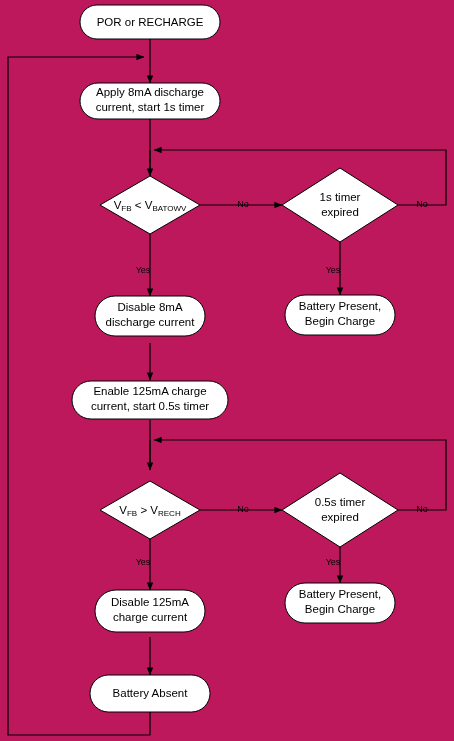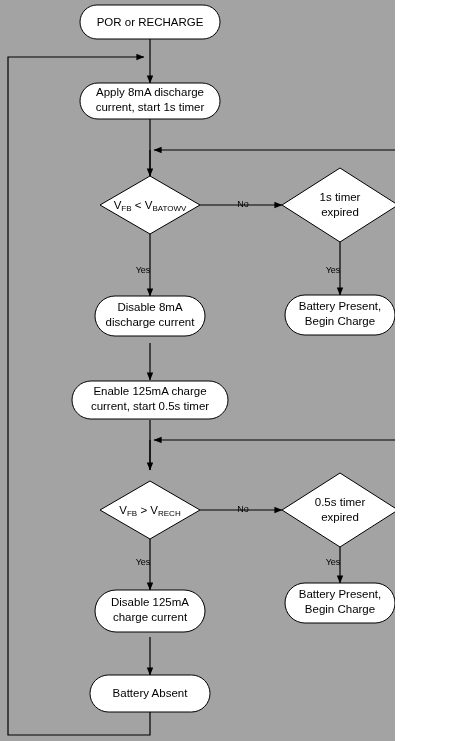--- a/index.html
+++ b/index.html
@@ -6,23 +6,23 @@
   html, body {
     margin: 0;
     padding: 0;
     background: #ffffff;
   }
   body {
     font-family: "Liberation Sans", sans-serif;
   }
   #flowchart-root {
     position: relative;
-    width: 395px;
+    width: 454px;
     height: 741px;
-    background: #a3a3a3;
+    background: #be185d;
     overflow: hidden;
   }
   svg#flow-svg {
     display: block;
     width: 454px;
     height: 741px;
   }
   .node-shape {
     fill: #ffffff;
     stroke: #000000;

